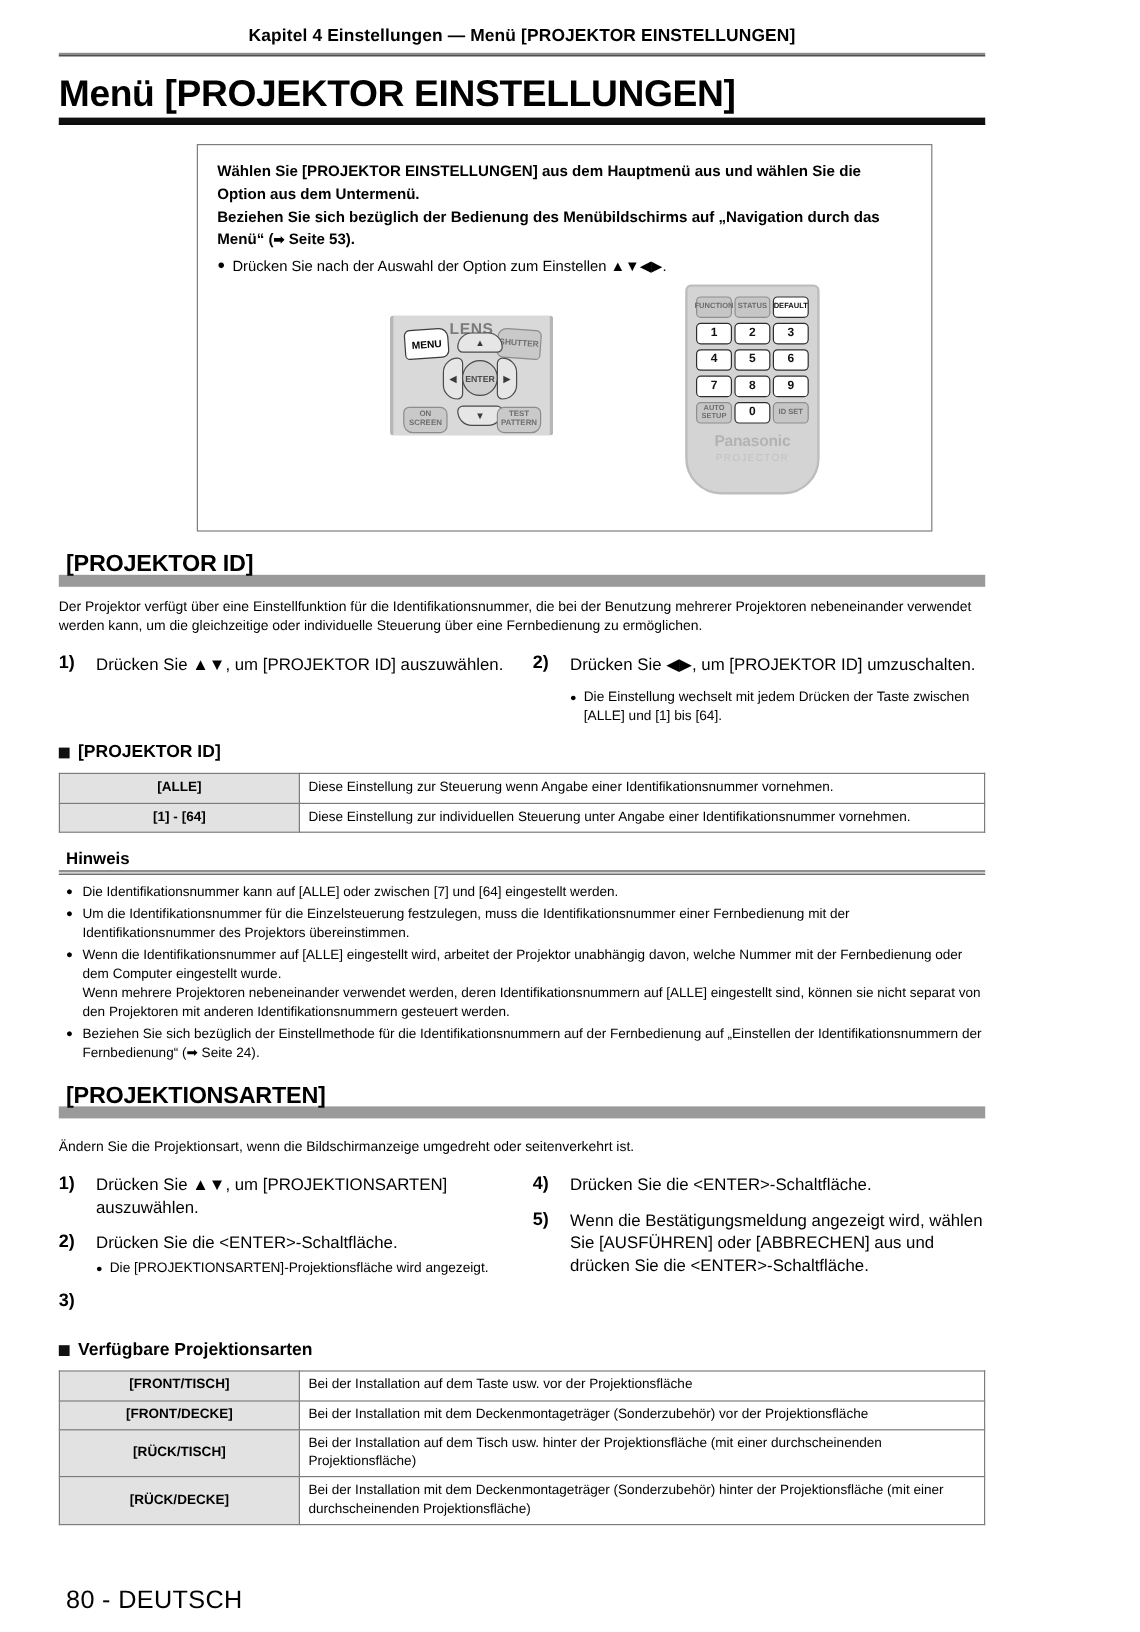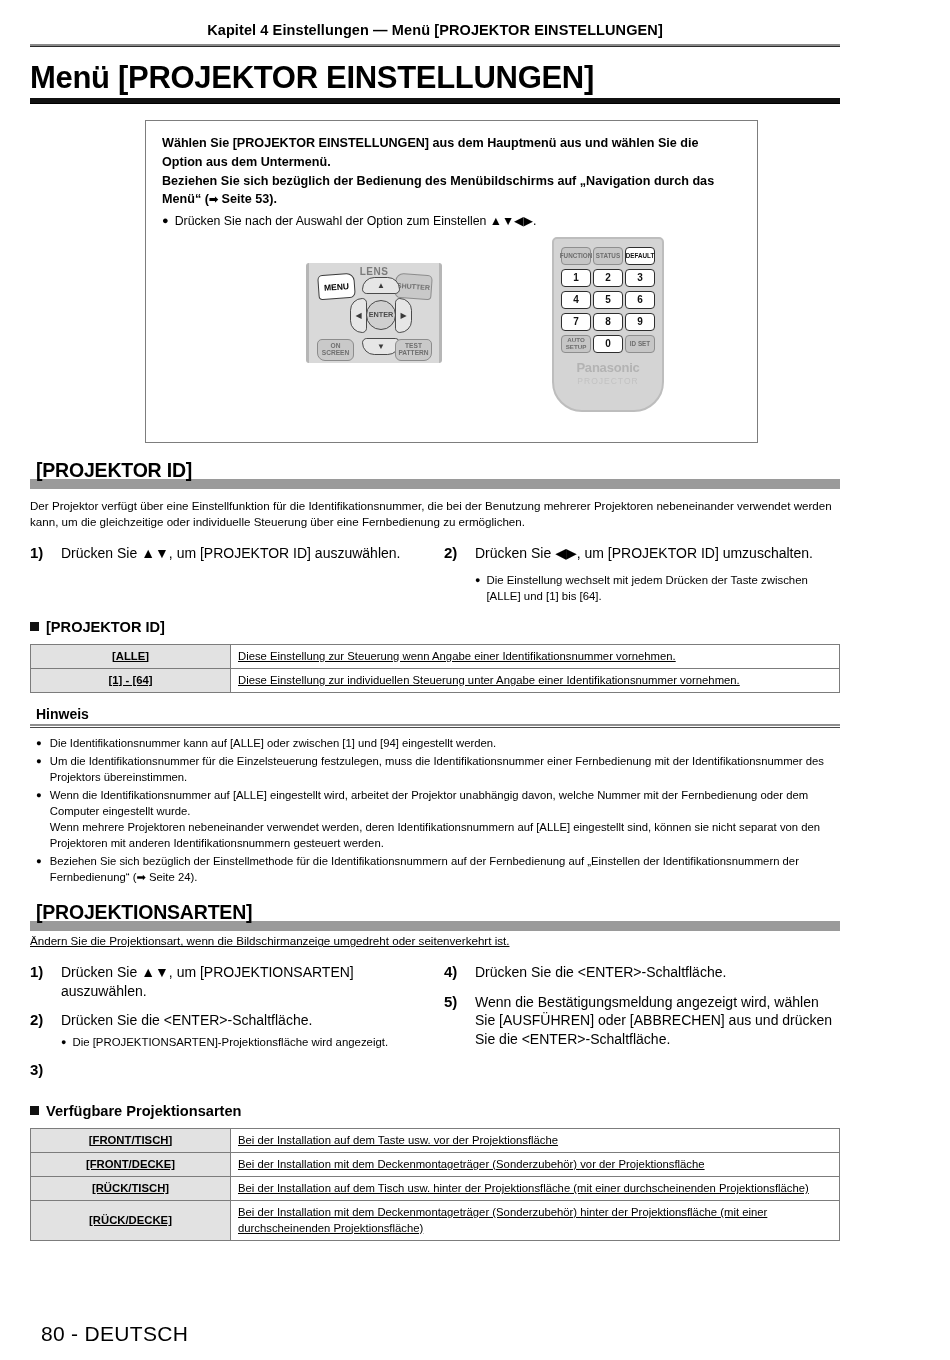--- a/index.html
+++ b/index.html
@@ -5,21 +5,21 @@
   * { box-sizing: border-box; }
   html, body { margin:0; padding:0; }
   body {
     width: 950px; height: 1360px;
     background:#ffffff;
     font-family: "Liberation Sans", sans-serif;
     color:#000;
     position:relative;
     overflow:hidden;
   }
-  .page { position:relative; width:870px; height:1360px; padding:0 30px; }
+  .page { position:relative; width:870px; height:1360px; padding:0 49px; }
 
   
   .runhead {
     text-align:center;
     font-size:14.5px;
     font-weight:bold;
     padding-top:22px;
     letter-spacing:.1px;
   }
   .runhead-rule {
@@ -77,21 +77,21 @@
   .remote-left {
     position:absolute; left:144px; top:26px;
     width:136px; height:100px;
     background:#d9d9d9;
     border-left:3px solid #b6b6b6;
     border-right:3px solid #b6b6b6;
     border-radius:3px;
   }
   .remote-left .lens-lbl {
     position:absolute; left:50%; top:3px; transform:translateX(-50%);
-    font-size:10px; color:#7b7b7b; font-weight:bold; letter-spacing:.5px;
+    font-size:13px; color:#7b7b7b; font-weight:bold; letter-spacing:.5px;
   }
   .btn-menu {
     position:absolute; left:9px; top:11px; width:37px; height:25px;
     background:#fff; border:1.6px solid #3a3a3a; border-radius:5px 8px 6px 4px;
     font-size:8.5px; font-weight:bold; display:flex; align-items:center; justify-content:center;
     transform:rotate(-4deg);
   }
   .btn-shutter {
     position:absolute; right:7px; top:11px; width:37px; height:25px;
     background:#c9c9c9; border:1.6px solid #8c8c8c; border-radius:8px 5px 4px 6px;
@@ -188,21 +188,20 @@
   .sq-head {
     display:flex; align-items:center; gap:7px;
     font-size:14.6px; font-weight:bold; margin-top:14px;
   }
   .sq-head .sq { width:9px; height:9px; background:#111; display:inline-block; }
 
   
   table.dt {
     width:100%; border-collapse:collapse; margin-top:9px;
     border:1px solid #555;
-    text-decoration:underline;
   }
   table.dt td {
     border:1px solid #7c7c7c;
     padding:4px 7px;
     font-size:11.3px;
     vertical-align:middle;
     line-height:1.35;
   }
   table.dt td.lbl {
     width:200px; background:#e2e2e2; text-align:center; font-weight:bold;
@@ -219,21 +218,21 @@
   ul.notes { list-style:none; margin:7px 0 0 0; padding:0; }
   ul.notes > li {
     display:flex; gap:8px; font-size:11.3px; line-height:1.42; margin-bottom:2px;
     padding-left:6px;
   }
   ul.notes > li .dot { font-size:9.5px; line-height:1.7; }
   ul.notes > li .body { flex:1; }
 
   
   .footer {
-    position:absolute; left:41px; bottom:14px;
+    position:absolute; left:55px; bottom:14px;
     font-size:21px; letter-spacing:.3px;
   }
 </style>
 </head>
 <body>
 
 <div class="page">
 
   <div class="runhead">Kapitel 4    Einstellungen — Menü [PROJEKTOR EINSTELLUNGEN]</div>
   <div class="runhead-rule"></div>
@@ -340,21 +339,21 @@
       <td>Diese Einstellung zur individuellen Steuerung unter Angabe einer Identifikationsnummer vornehmen.</td>
     </tr>
   </tbody>
     </table>
 
   <div class="hinweis-head">Hinweis</div>
   <div class="hinweis-rule"></div>
   <ul class="notes">
     <li>
       <span class="dot">●</span>
-      <span class="body">Die Identifikationsnummer kann auf [ALLE] oder zwischen [1] und [94] eingestellt werden.</span>
+      <span class="body">Die Identifikationsnummer kann auf [ALLE] oder zwischen [7] und [64] eingestellt werden.</span>
     </li>
     <li>
       <span class="dot">●</span>
       <span class="body">Um die Identifikationsnummer für die Einzelsteuerung festzulegen, muss die Identifikationsnummer einer Fernbedienung mit der Identifikationsnummer des Projektors übereinstimmen.</span>
     </li>
     <li>
       <span class="dot">●</span>
       <span class="body">
         <span>Wenn die Identifikationsnummer auf [ALLE] eingestellt wird, arbeitet der Projektor unabhängig davon, welche Nummer mit der Fernbedienung oder dem Computer eingestellt wurde.</span><br>
         <span>Wenn mehrere Projektoren nebeneinander verwendet werden, deren Identifikationsnummern auf [ALLE] eingestellt sind, können sie nicht separat von den Projektoren mit anderen Identifikationsnummern gesteuert werden.</span>
@@ -363,21 +362,21 @@
     <li>
       <span class="dot">●</span>
       <span class="body">Beziehen Sie sich bezüglich der Einstellmethode für die Identifikationsnummern auf der Fernbedienung auf „Einstellen der Identifikationsnummern der Fernbedienung“ (➡ Seite 24).</span>
     </li>
   </ul>
 
   <div class="sec-head">
     <div class="bar"></div>
     <div class="txt">[PROJEKTIONSARTEN]</div>
   </div>
-  <p class="body-p" style="margin-top:2px;text-decoration:underline;">Ändern Sie die Projektionsart, wenn die Bildschirmanzeige umgedreht oder seitenverkehrt ist.</p>
+  <p class="body-p" style="margin-top:16px;">Ändern Sie die Projektionsart, wenn die Bildschirmanzeige umgedreht oder seitenverkehrt ist.</p>
 
   <div class="steps">
     <div class="col">
       <div class="step">
         <span class="num">1)</span>
         <span class="txt">Drücken Sie ▲▼, um [PROJEKTIONSARTEN] auszuwählen.</span>
       </div>
       <div class="step">
         <span class="num">2)</span>
         <span class="txt">Drücken Sie die &lt;ENTER&gt;-Schaltfläche.</span>

